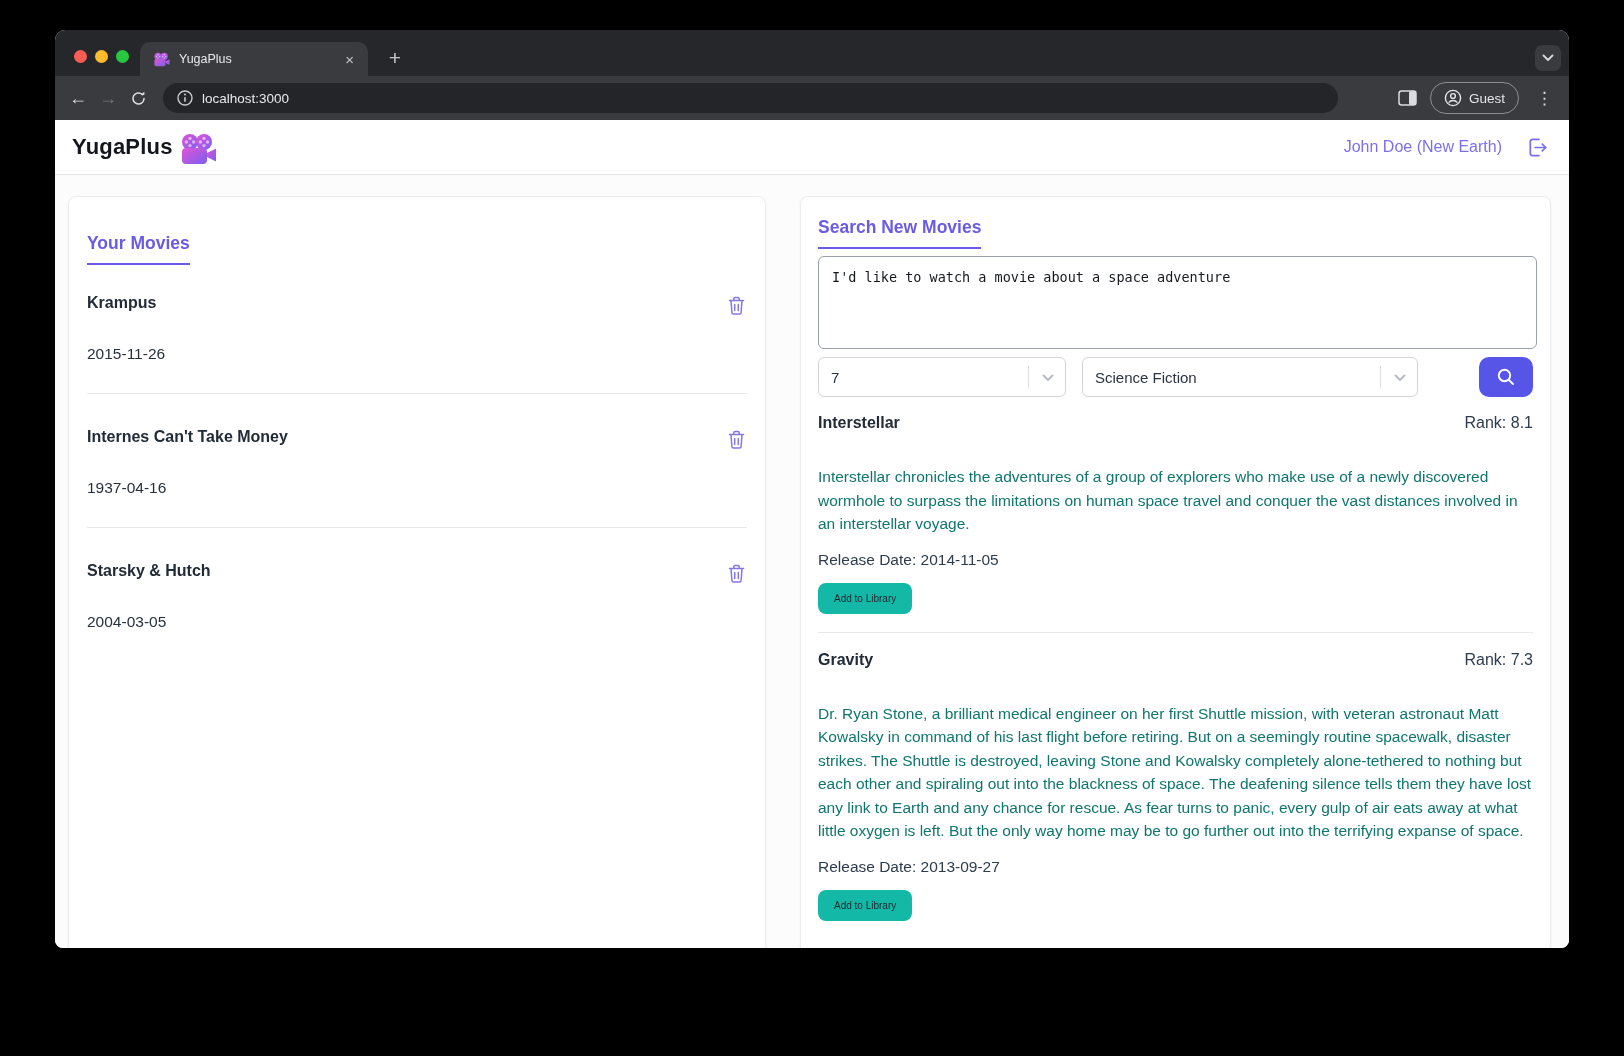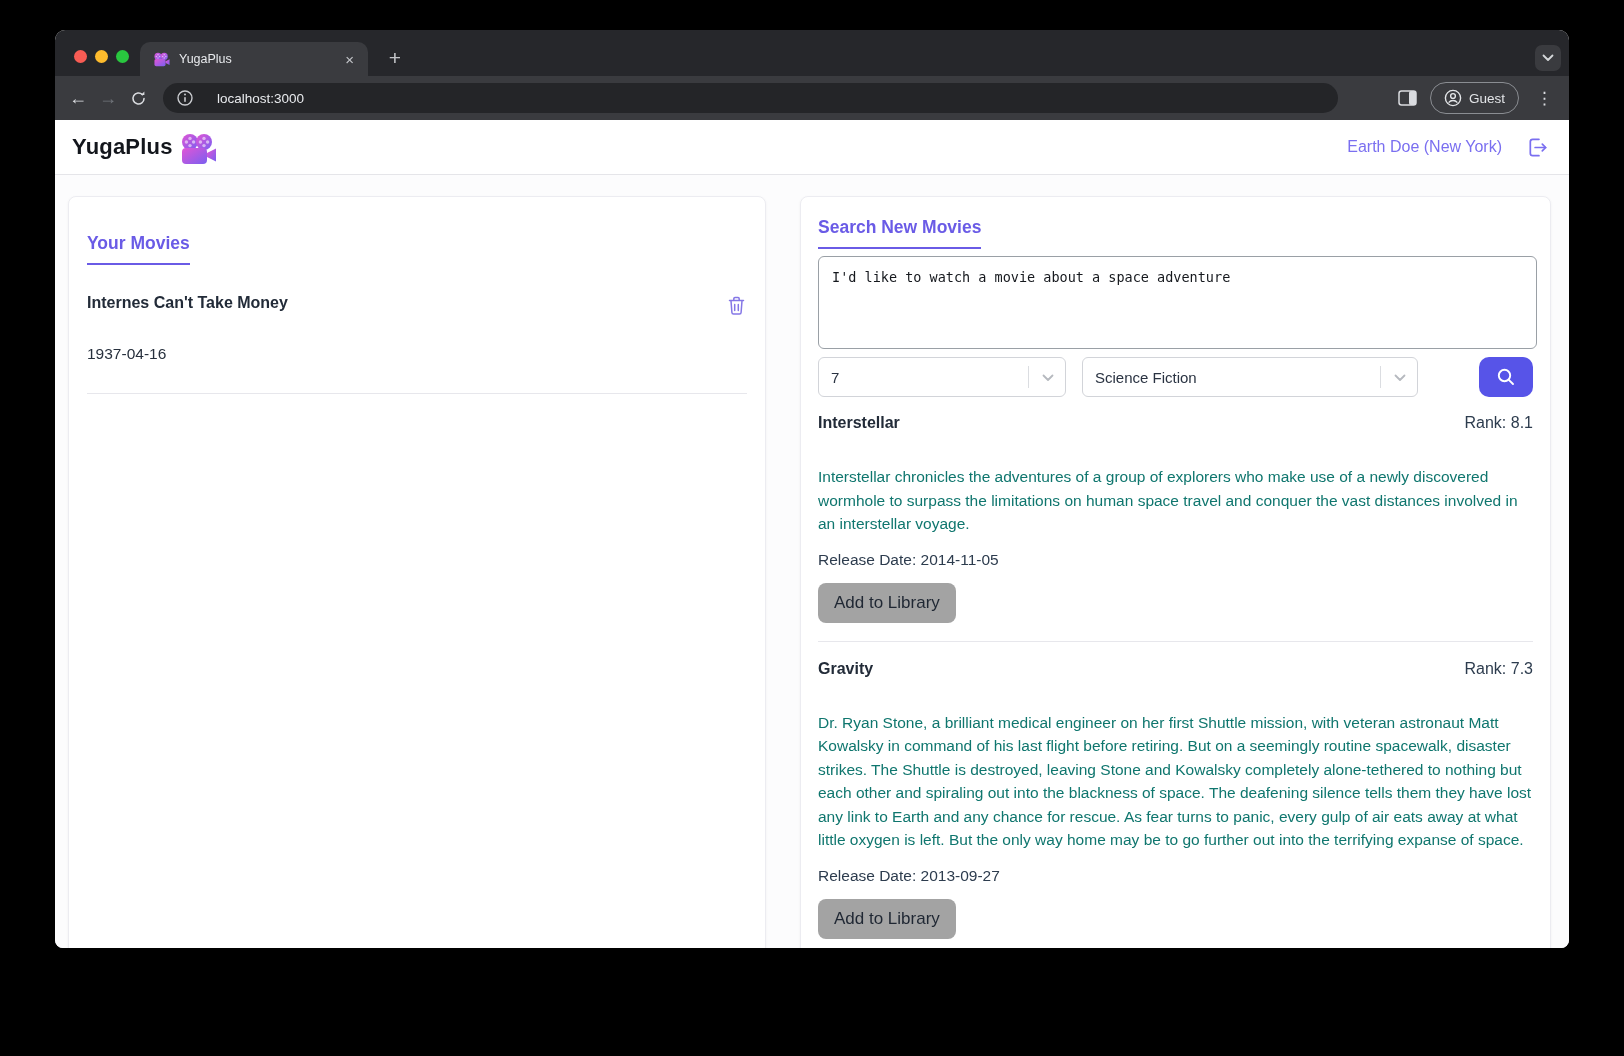--- a/index.html
+++ b/index.html
@@ -25,21 +25,21 @@
   .strip-chev { position:absolute; right:8px; top:15px; width:26px; height:26px; border-radius:7px;
                 background:#3a3b3f; display:flex; align-items:center; justify-content:center; }
 
   
   .toolbar { position:relative; height:44px; background:#3a3b3f; display:flex; align-items:center; }
   .nav-btn { width:30px; height:30px; display:flex; align-items:center; justify-content:center;
              font-size:18px; color:#dadce0; border-radius:50%; }
   .nav-btn.back { margin-left:8px; }
   .nav-btn.fwd { color:#72767c; }
   .urlbar { margin-left:10px; width:1175px; height:30px; background:#242528; border-radius:15px;
-            display:flex; align-items:center; padding:0 14px;gap:15px; }
+            display:flex; align-items:center; padding:0 14px; }
   .url-text { color:#e8eaed; font-size:13.5px; margin-left:9px; }
   .tb-right { margin-left:auto; display:flex; align-items:center; margin-right:12px; gap:13px; }
   .guest-pill { display:flex; align-items:center; gap:7px; border:1px solid #8a8d92; border-radius:16px;
                 height:32px; padding:0 13px; color:#e3e5e8; font-size:13.5px; }
   .menu-dots { color:#dadce0; font-size:17px; padding:0 4px; }
 
   
   .app { position:absolute; top:90px; left:0; right:0; bottom:0; background:#fcfcfd; overflow:hidden; }
   .app-header { height:55px; background:#fff; border-bottom:1px solid #e5e5e9;
                 display:flex; align-items:center; padding:0 20px 0 17px; }
@@ -77,22 +77,22 @@
   .select .chev { position:absolute; right:11px; top:16px; }
   .search-btn { margin-left:auto; width:54px; height:40px; background:#5754e8; border:none;
                 border-radius:10px; display:flex; align-items:center; justify-content:center; cursor:pointer; }
 
   .r-head { display:flex; justify-content:space-between; align-items:baseline; margin-top:17px; }
   .result + hr.divider + .result .r-head, .r-head.second { margin-top:18px; }
   .r-title { font-size:16px; font-weight:700; color:#222b38; }
   .r-rank { font-size:16px; color:#2d3c4e;margin-left:48px; }
   .r-desc { margin-top:33px; font-size:15.5px; line-height:23.5px; color:#0f766e; }
   .r-release { margin-top:15px; font-size:15.5px; color:#2d3c4e; }
-  .add-btn { margin-top:14px; background:#a3a3a3; border:none; border-radius:8px; padding:10px 16px;
-             font-size:17px; color:#1f2733; font-family:"Liberation Sans", sans-serif; cursor:pointer; }
+  .add-btn { margin-top:14px; background:#14b8a6; border:none; border-radius:8px; padding:10px 16px;
+             font-size:10px; color:#1f2733; font-family:"Liberation Sans", sans-serif; cursor:pointer; }
   hr.r-div { border:0; border-top:1px solid #e7e7ec; margin:18px 0 0; }
 </style>
 </head>
 <body>
 
 <div class="stage">
   <div class="window">
 
     <div class="tabstrip">
       <div class="traffic">
@@ -187,51 +187,80 @@
               <circle cx="12.6" cy="9" r="1.7"></circle>
             <circle cx="23" cy="5.4" r="1.7"></circle>
               <circle cx="23" cy="12.6" r="1.7"></circle>
               <circle cx="19.4" cy="9" r="1.7"></circle>
               <circle cx="26.6" cy="9" r="1.7"></circle>
           </g>
           <rect x="1" y="15" width="25" height="16" rx="4" fill="url(#lg)"></rect>
           <path d="M26 20 l9 -4.5 v13 l-9 -4.5 z" fill="url(#lg)"></path>
         </svg>
         <div class="hdr-right">
-          <span class="user-name">Earth Doe (New York)</span>
+          <span class="user-name">John Doe (New Earth)</span>
           <svg width="23" height="23" viewBox="0 0 24 24">
             <path d="M13.5 3.5 H7 a2.5 2.5 0 0 0 -2.5 2.5 v12 a2.5 2.5 0 0 0 2.5 2.5 h6.5" fill="none" stroke="#7a6ff0" stroke-width="1.8" stroke-linecap="round"></path>
             <line x1="9.5" y1="12" x2="20.5" y2="12" stroke="#7a6ff0" stroke-width="1.8" stroke-linecap="round"></line>
             <polyline points="17,8.5 20.5,12 17,15.5" fill="none" stroke="#7a6ff0" stroke-width="1.8" stroke-linecap="round" stroke-linejoin="round"></polyline>
           </svg>
         </div>
       </div>
 
       <div class="content">
 
         <div class="card left">
           <h2 class="panel-title">Your Movies</h2>
 
+          <div class="lib-item">
+            <div class="row">
+              <span class="movie-title">Krampus</span>
+              <button class="trash-btn">
+                <svg width="17" height="19" viewBox="0 0 17 19">
+                  <path d="M1.5 4.5 h14" stroke="#8577e6" stroke-width="1.5" fill="none" stroke-linecap="round"></path>
+                  <path d="M5.8 4.3 v-1.6 a1.2 1.2 0 0 1 1.2 -1.2 h3 a1.2 1.2 0 0 1 1.2 1.2 v1.6" stroke="#8577e6" stroke-width="1.5" fill="none" stroke-linecap="round"></path>
+                  <path d="M3 4.8 l.9 11.7 a1.6 1.6 0 0 0 1.6 1.5 h6 a1.6 1.6 0 0 0 1.6 -1.5 l.9 -11.7" stroke="#8577e6" stroke-width="1.5" fill="none" stroke-linecap="round"></path>
+                  <path d="M6.7 8.5 v6 M10.3 8.5 v6" stroke="#8577e6" stroke-width="1.5" fill="none" stroke-linecap="round"></path>
+                </svg>
+              </button>
+            </div>
+            <div class="movie-date">2015-11-26</div>
+            <hr class="divider">
+          </div>
 
           <div class="lib-item">
             <div class="row">
               <span class="movie-title">Internes Can't Take Money</span>
               <button class="trash-btn">
                 <svg width="17" height="19" viewBox="0 0 17 19">
                   <path d="M1.5 4.5 h14" stroke="#8577e6" stroke-width="1.5" fill="none" stroke-linecap="round"></path>
                   <path d="M5.8 4.3 v-1.6 a1.2 1.2 0 0 1 1.2 -1.2 h3 a1.2 1.2 0 0 1 1.2 1.2 v1.6" stroke="#8577e6" stroke-width="1.5" fill="none" stroke-linecap="round"></path>
                   <path d="M3 4.8 l.9 11.7 a1.6 1.6 0 0 0 1.6 1.5 h6 a1.6 1.6 0 0 0 1.6 -1.5 l.9 -11.7" stroke="#8577e6" stroke-width="1.5" fill="none" stroke-linecap="round"></path>
                   <path d="M6.7 8.5 v6 M10.3 8.5 v6" stroke="#8577e6" stroke-width="1.5" fill="none" stroke-linecap="round"></path>
                 </svg>
               </button>
             </div>
             <div class="movie-date">1937-04-16</div>
             <hr class="divider">
           </div>
 
+          <div class="lib-item">
+            <div class="row">
+              <span class="movie-title">Starsky &amp; Hutch</span>
+              <button class="trash-btn">
+                <svg width="17" height="19" viewBox="0 0 17 19">
+                  <path d="M1.5 4.5 h14" stroke="#8577e6" stroke-width="1.5" fill="none" stroke-linecap="round"></path>
+                  <path d="M5.8 4.3 v-1.6 a1.2 1.2 0 0 1 1.2 -1.2 h3 a1.2 1.2 0 0 1 1.2 1.2 v1.6" stroke="#8577e6" stroke-width="1.5" fill="none" stroke-linecap="round"></path>
+                  <path d="M3 4.8 l.9 11.7 a1.6 1.6 0 0 0 1.6 1.5 h6 a1.6 1.6 0 0 0 1.6 -1.5 l.9 -11.7" stroke="#8577e6" stroke-width="1.5" fill="none" stroke-linecap="round"></path>
+                  <path d="M6.7 8.5 v6 M10.3 8.5 v6" stroke="#8577e6" stroke-width="1.5" fill="none" stroke-linecap="round"></path>
+                </svg>
+              </button>
+            </div>
+            <div class="movie-date">2004-03-05</div>
+          </div>
         </div>
 
         <div class="card right">
           <h2 class="panel-title">Search New Movies</h2>
 
           <textarea class="query-box" spellcheck="false" style="">I'd like to watch a movie about a space adventure</textarea>
 
           <div class="controls">
             <div class="select max">
               <span>7</span>

